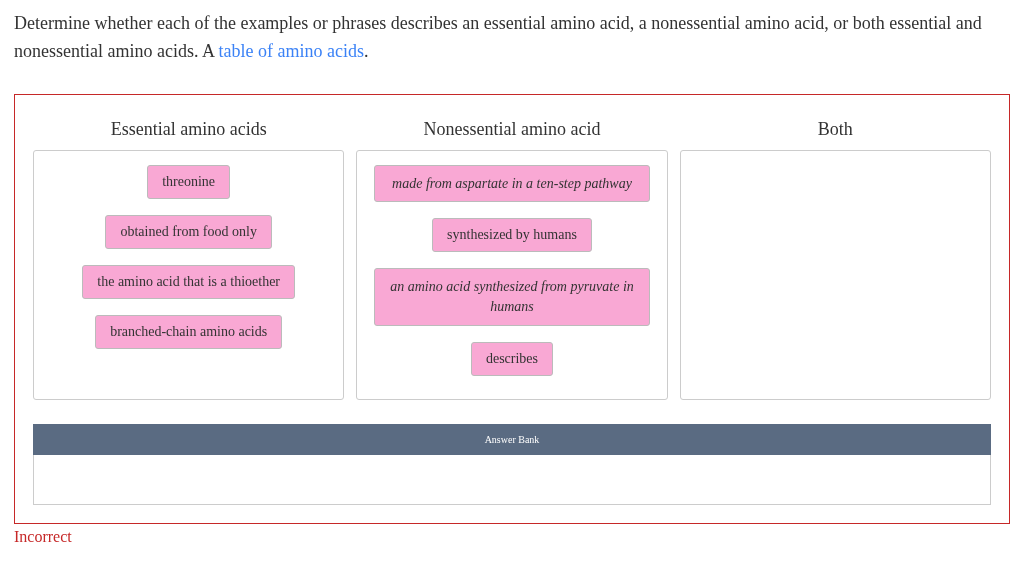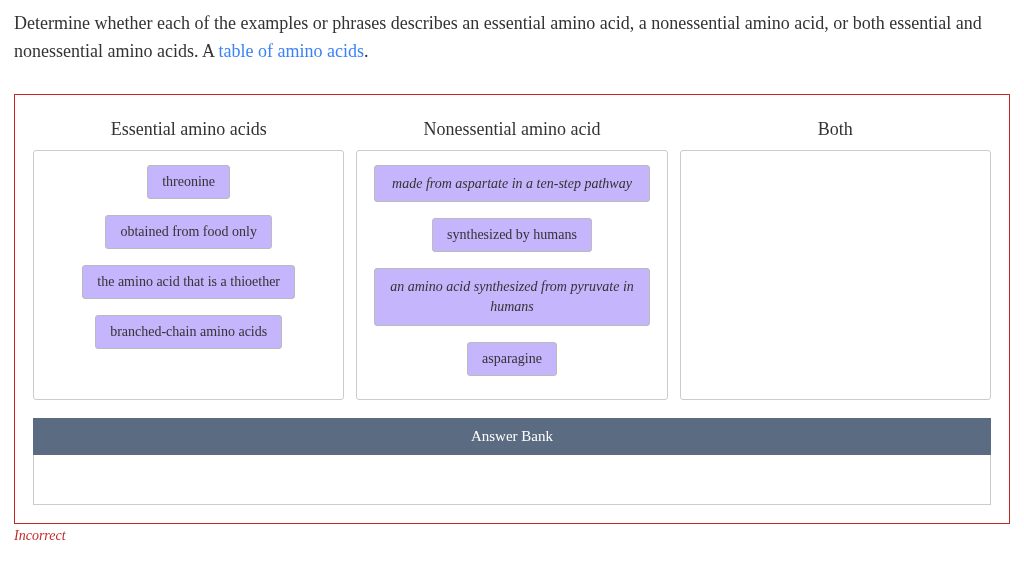--- a/index.html
+++ b/index.html
@@ -19,21 +19,21 @@
     color: #3b82f6;
     text-decoration: none;
   }
   .panel {
     border: 1px solid #c62828;
     padding: 24px 18px 18px 18px;
   }
   .columns {
     display: flex;
     gap: 12px;
-    margin-bottom: 18px;
+    margin-bottom: 24px;
   }
   .col {
     flex: 1;
     display: flex;
     flex-direction: column;
     align-items: center;
   }
   .col-title {
     font-size: 18px;
     color: #333;
@@ -47,50 +47,49 @@
     border-radius: 3px;
     padding: 14px 8px;
     display: flex;
     flex-direction: column;
     align-items: center;
     gap: 16px;
   }
   .chip {
     border: 1px solid #bbb;
     border-radius: 3px;
-    background: #c4b5fd;
+    background: #f9a8d4;
     padding: 8px 14px;
     font-size: 14px;
     color: #333;
     text-align: center;
     cursor: grab;
   }
   .chip.wide {
     width: 94%;
     line-height: 1.4;
     font-style: italic;
   }
   .answer-bank-header {
     background: #5a6b82;
     color: #fff;
     text-align: center;
-    font-size: 15px;
+    font-size: 10px;
     padding: 10px 0;
   }
   .answer-bank-body {
     border: 1px solid #ccc;
     border-top: none;
     min-height: 50px;
     background: #fff;
   }
   .incorrect {
     color: #c62828;
-    font-size: 14px;
+    font-size: 16px;
     margin-top: 4px;
-    font-style: italic;
   }
 </style>
 </head>
 <body>
 
 <div class="question">
   <span>Determine whether each of the examples or phrases describes an essential amino acid, a nonessential amino acid, or both essential and nonessential amino acids. A </span>
   <a href="#">table of amino acids</a><span>.</span>
 </div>
 
@@ -106,21 +105,21 @@
         <div class="chip">branched-chain amino acids</div>
       </div>
     </div>
 
     <div class="col">
       <div class="col-title">Nonessential amino acid</div>
       <div class="dropzone">
         <div class="chip wide">made from aspartate in a ten-step pathway</div>
         <div class="chip">synthesized by humans</div>
         <div class="chip wide">an amino acid synthesized from pyruvate in humans</div>
-        <div class="chip">asparagine</div>
+        <div class="chip">describes</div>
       </div>
     </div>
 
     <div class="col">
       <div class="col-title">Both</div>
       <div class="dropzone"></div>
     </div>
 
   </div>
 

